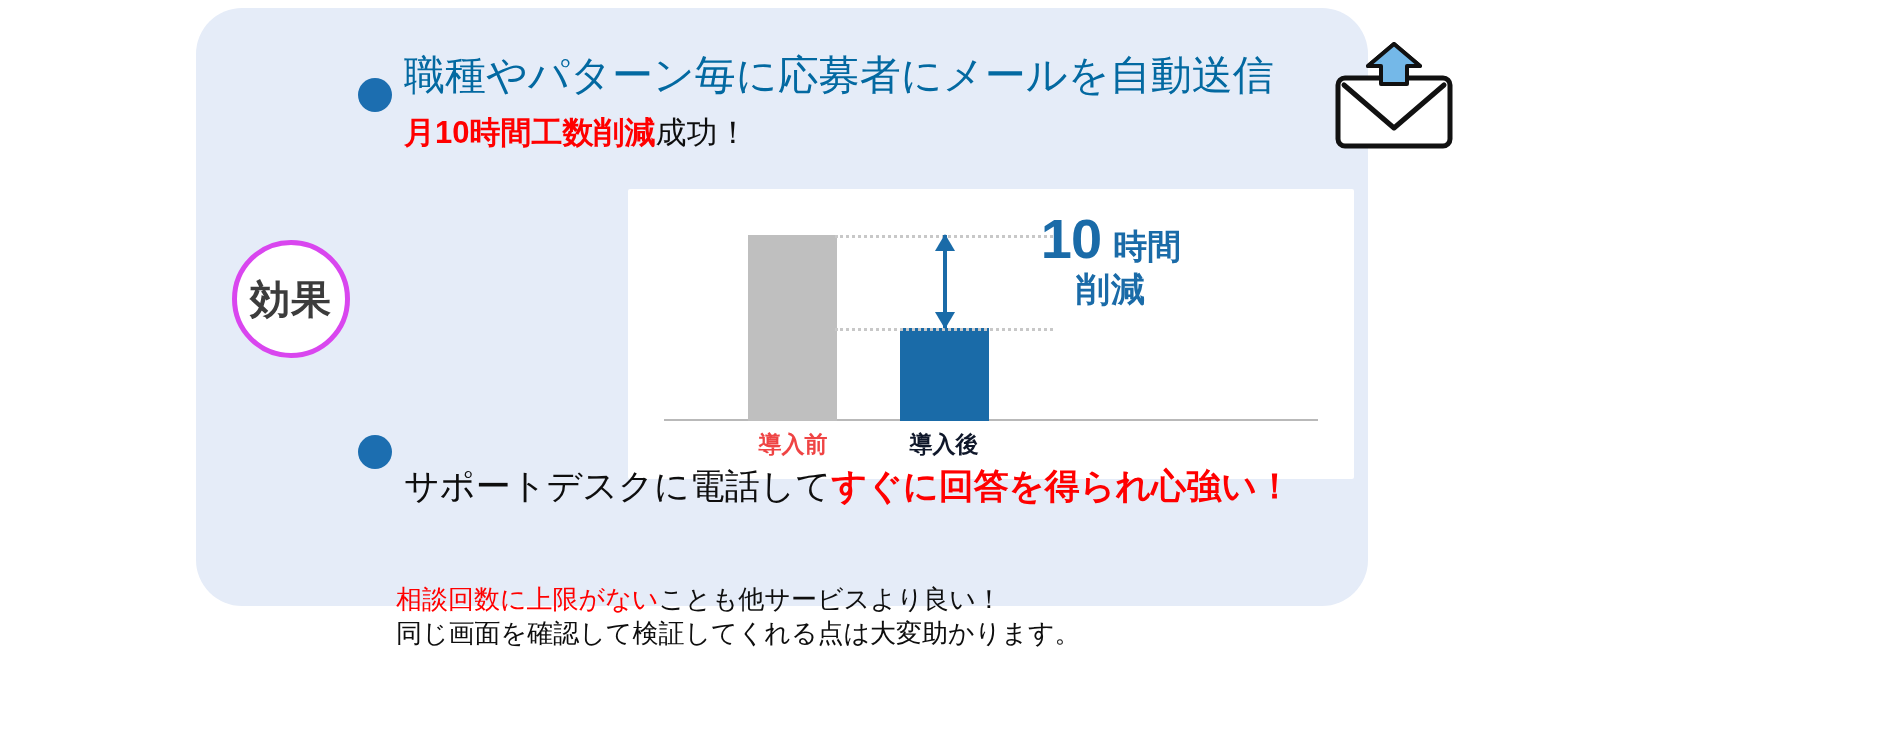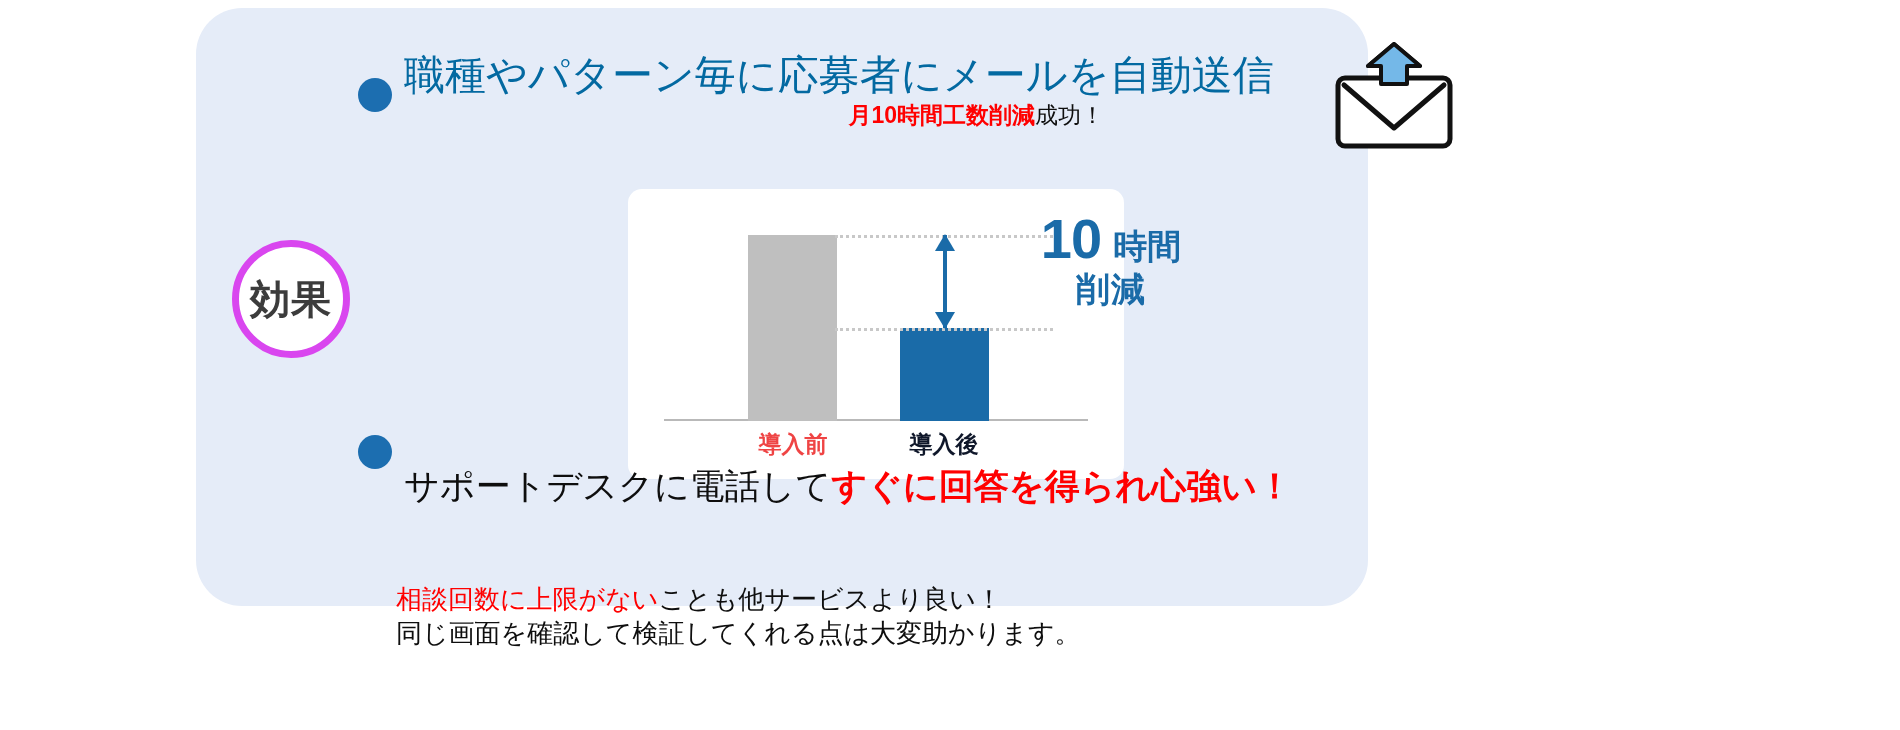--- a/index.html
+++ b/index.html
@@ -34,21 +34,21 @@
 
   
   .effect-badge {
     position: absolute;
     left: 232px;
     top: 240px;
     width: 118px;
     height: 118px;
     border-radius: 50%;
     background: #ffffff;
-    border: 7px solid #d946ef;
+    border: 5px solid #d946ef;
     box-sizing: border-box;
     display: flex;
     align-items: center;
     justify-content: center;
   }
   .effect-badge .label {
     font-size: 40px;
     font-weight: bold;
     color: #3c3c3c;
     letter-spacing: 1px;
@@ -73,25 +73,24 @@
     top: 50px;
     width: 700px;
   }
   .headline-1 .line1 {
     font-size: 41px;
     color: #0369a1;
     line-height: 1.22;
     white-space: nowrap;
   }
   .headline-1 .line2 {
-    font-size: 23px;
+    font-size: 31px;
     line-height: 1.22;
     white-space: nowrap;
-    margin-top: 1px;
-    text-align: right;
+    margin-top: 14px;
   }
   .hl-red {
     color: #ff0000;
     font-weight: bold;
   }
   .hl-black {
     color: #0e0e0e;
   }
 
   
@@ -101,24 +100,24 @@
     top: 42px;
     width: 132px;
     height: 108px;
   }
 
   
   .chart-card {
     position: absolute;
     left: 628px;
     top: 189px;
-    width: 496px;
+    width: 726px;
     height: 290px;
     background: #ffffff;
-    border-radius: 14px;
+    border-radius: 2px;
   }
   .chart-inner {
     position: absolute;
     inset: 0;
   }
   .bar {
     position: absolute;
     bottom: 58px;
   }
   .bar-before {

